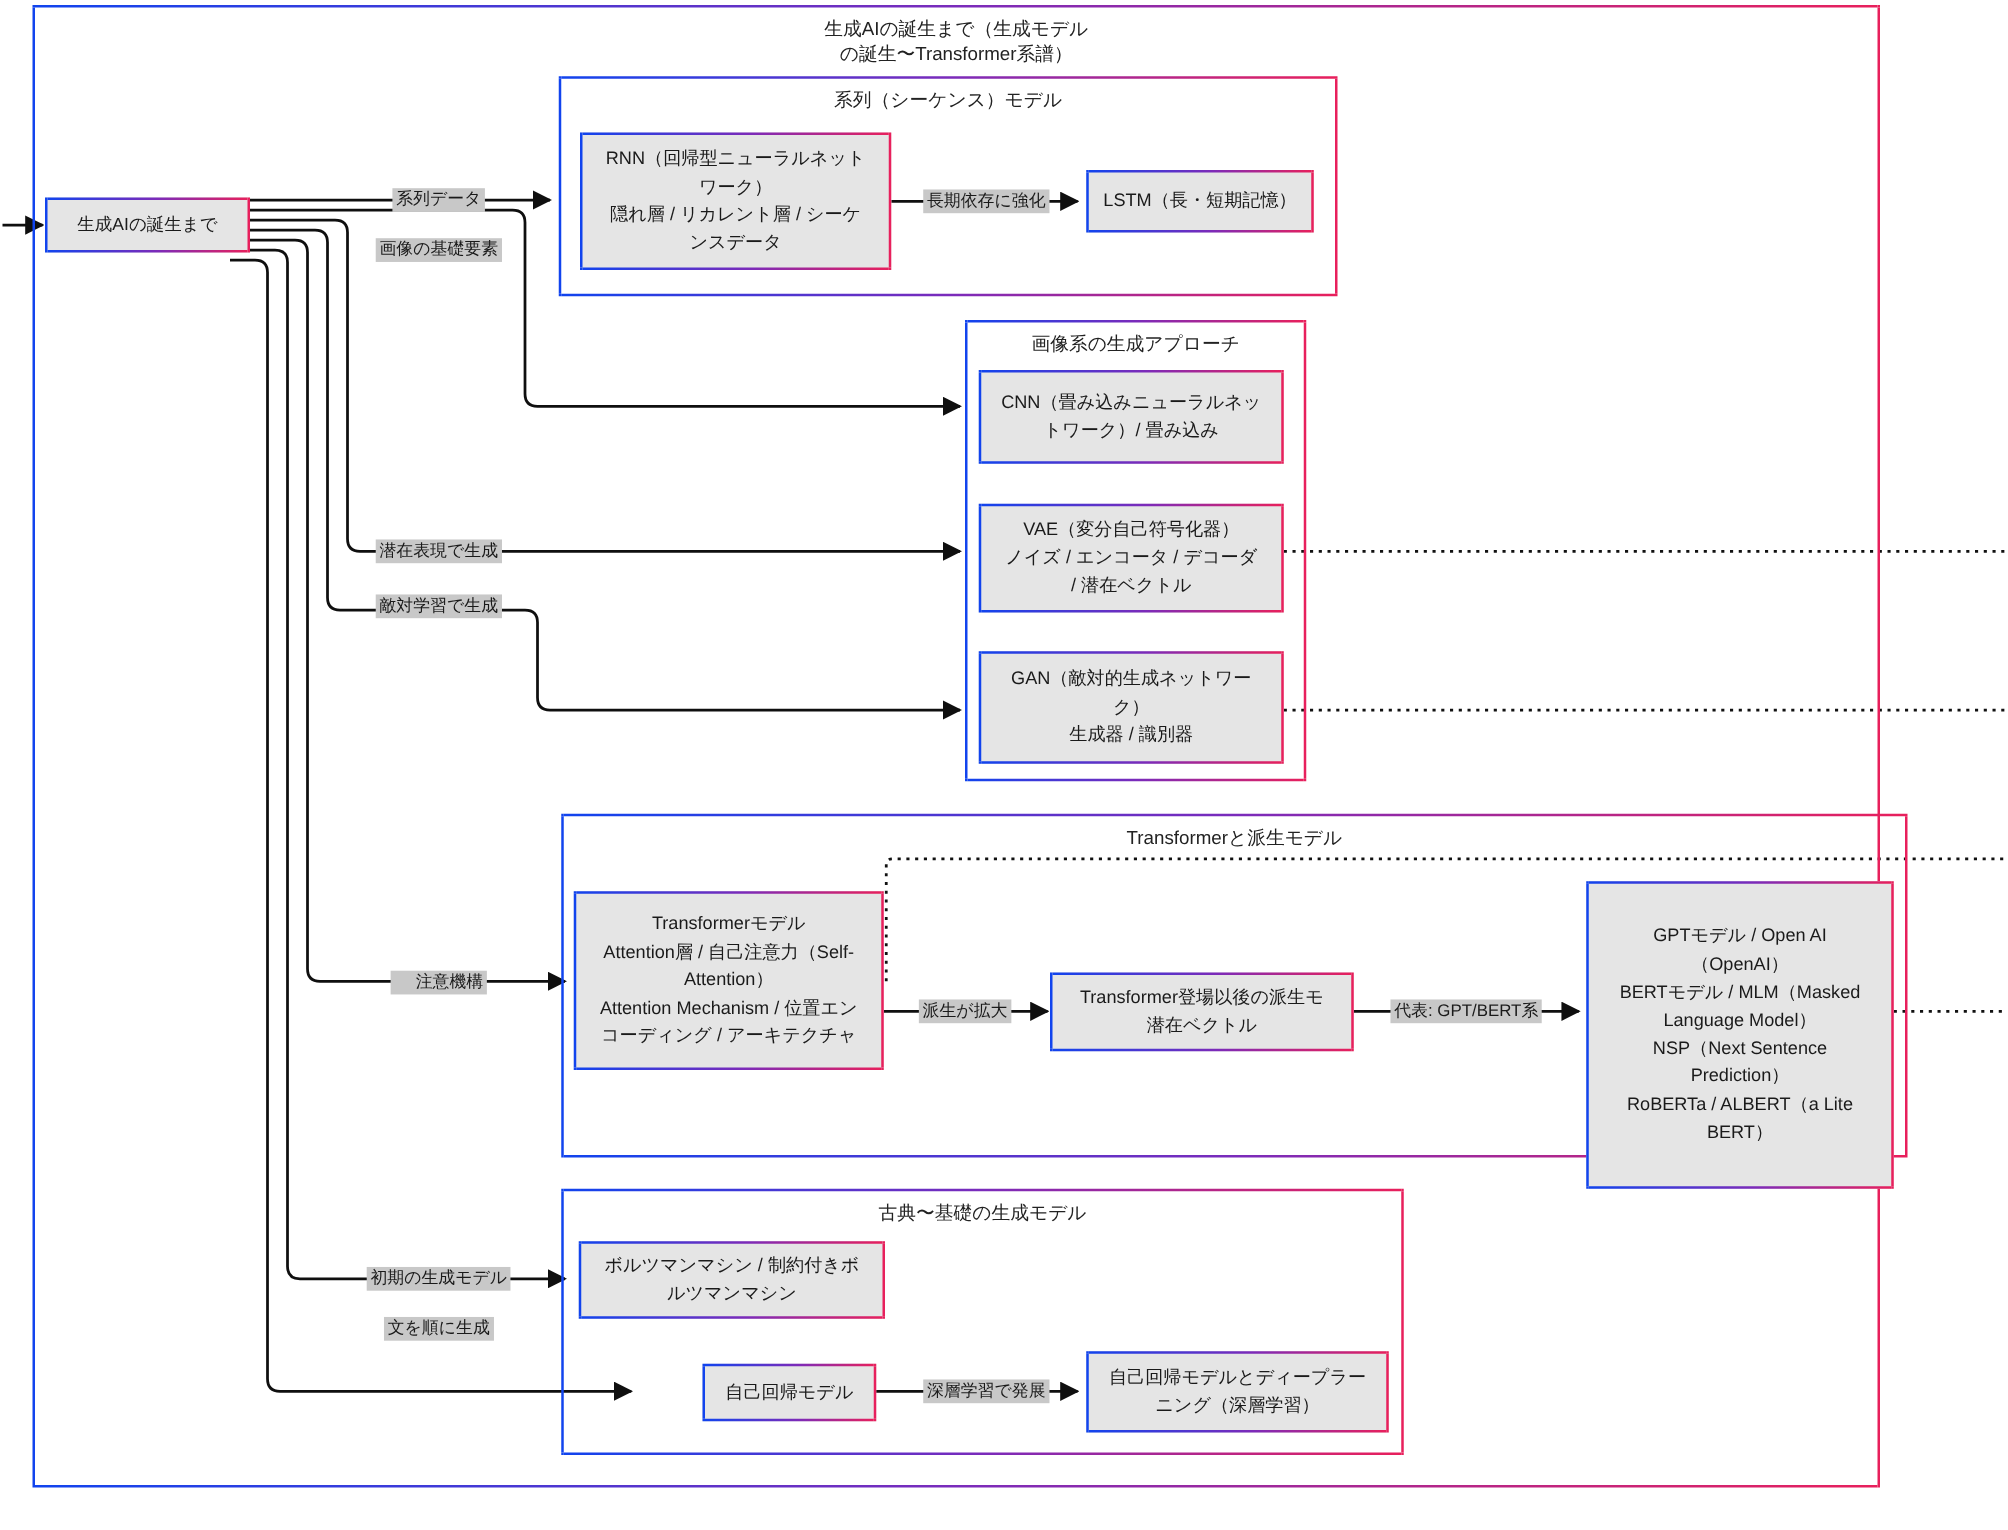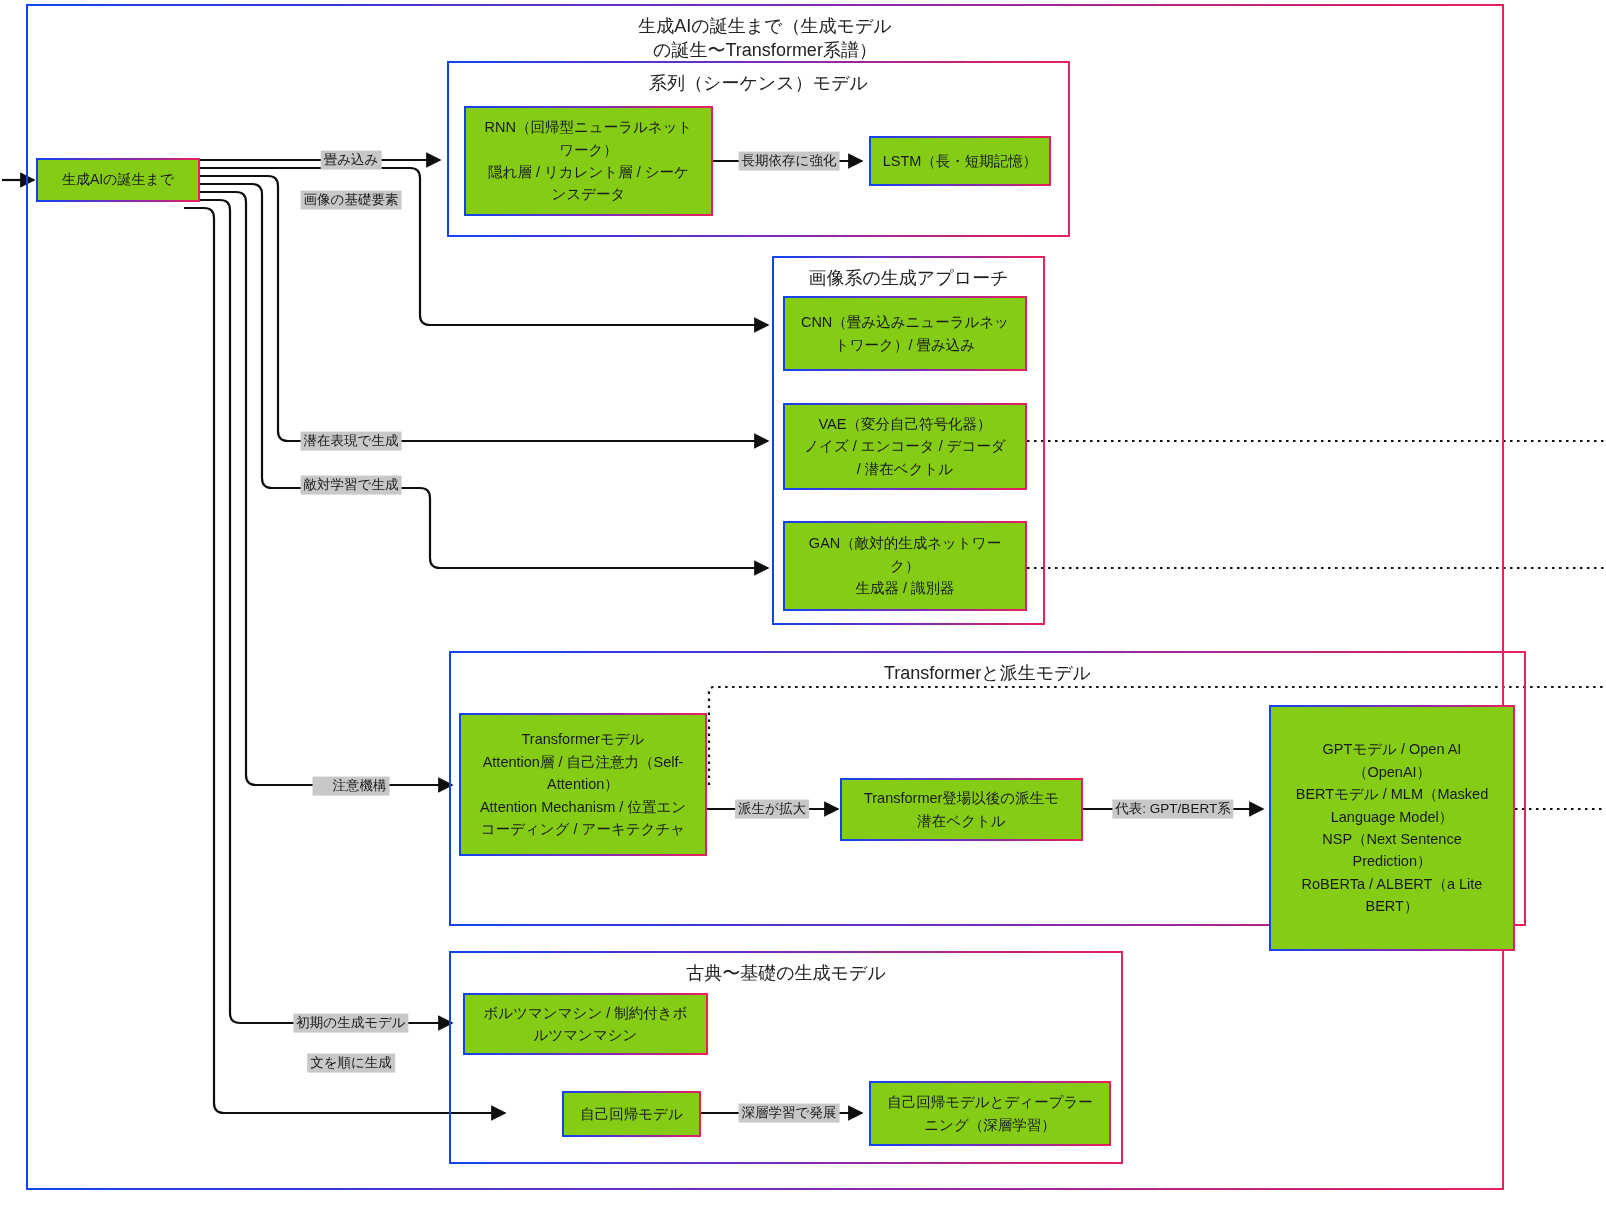--- a/index.html
+++ b/index.html
@@ -28,33 +28,33 @@
     box-sizing:border-box;
     border:2px solid transparent;
     border-image:linear-gradient(to right,#1144ee 0%,#7a2bbb 50%,#e8205c 100%) 1;
     background:transparent;
   }
   .container-title{
     position:absolute;
     left:0;right:0;
     top:8px;
     text-align:center;
-    font-size:18px;
+    font-size:15px;
     color:#222222;
     line-height:1.35;
     white-space:pre-line;
   }
 
   
   .node{
     position:absolute;
     box-sizing:border-box;
     border:2px solid transparent;
     border-image:linear-gradient(to right,#1144ee 0%,#7c2bb9 55%,#e8205c 100%) 1;
-    background:#84cc16;
+    background:#e5e5e5;
     display:flex;
     align-items:center;
     justify-content:center;
     text-align:center;
     color:#1a1a1a;
     font-size:14.5px;
     line-height:1.55;
     padding:4px 10px;
     white-space:pre-line;
   }
@@ -203,21 +203,21 @@
 
   <div class="node" style="left:514px; top:1091px; width:139px; height:46px;margin-left:48px;">
     <span>自己回帰モデル</span>
   </div>
 
   <div class="node" style="left:869px; top:1081px; width:242px; height:65px;">
     <span>自己回帰モデルとディープラー
 ニング（深層学習）</span>
   </div>
 
-  <div class="edge-label" style="left:351px; top:160px;">畳み込み</div>
+  <div class="edge-label" style="left:351px; top:160px;">系列データ</div>
 
   <div class="edge-label" style="left:351px; top:200px;">画像の基礎要素</div>
 
   <div class="edge-label" style="left:351px; top:441px;">潜在表現で生成</div>
 
   <div class="edge-label" style="left:351px; top:485px;">敵対学習で生成</div>
 
   <div class="edge-label" style="left:351px; top:786px;padding-left:20px;">注意機構</div>
 
   <div class="edge-label" style="left:351px; top:1023px;">初期の生成モデル</div>

